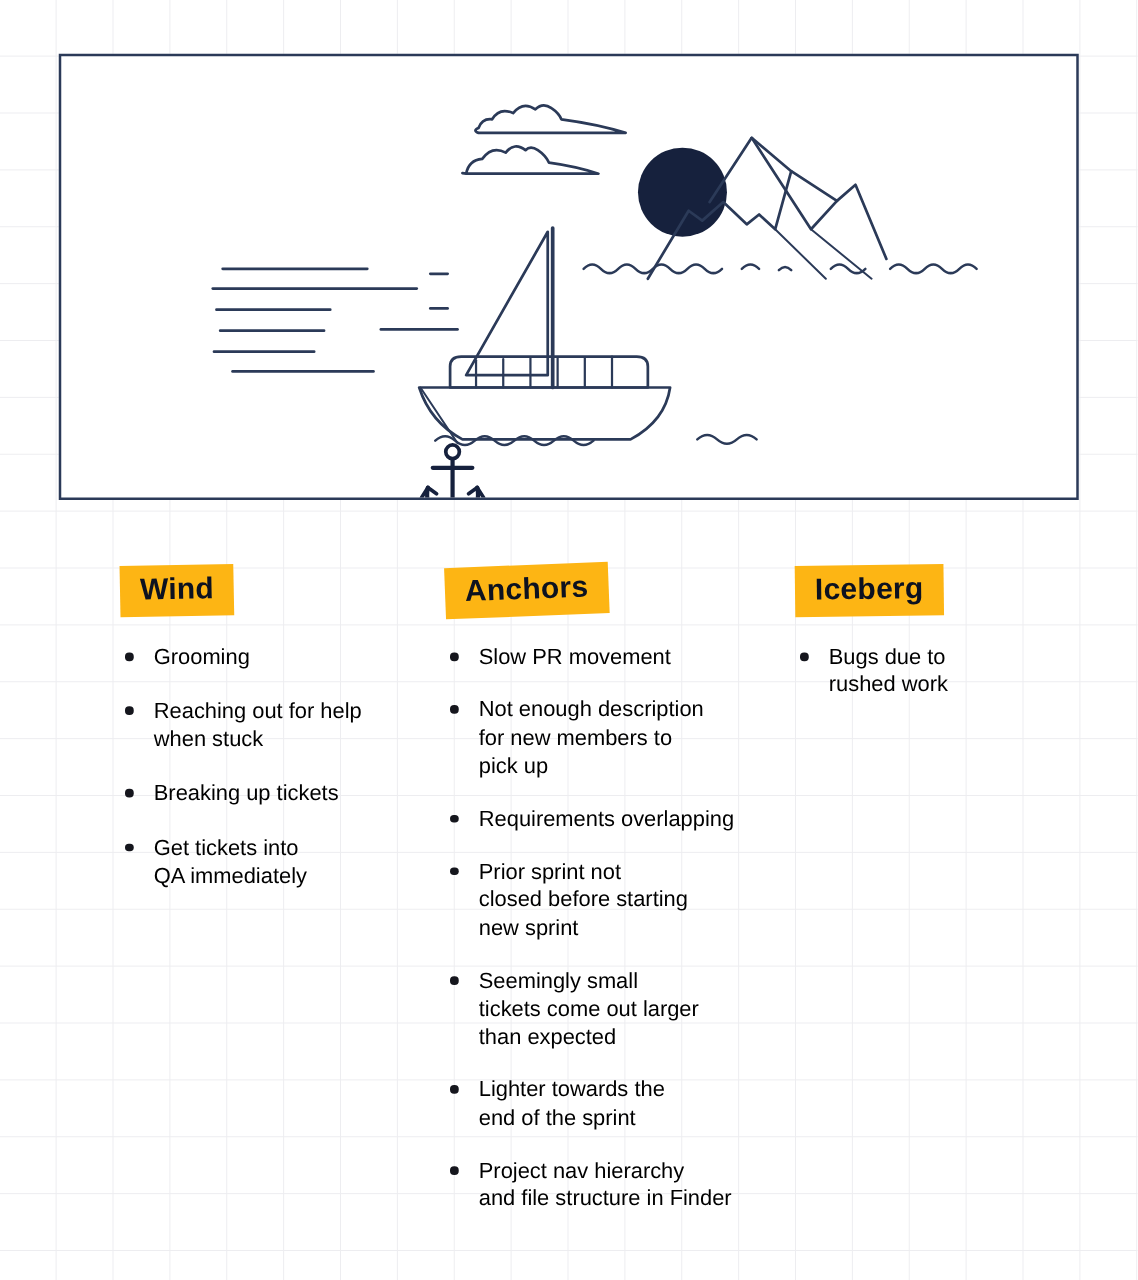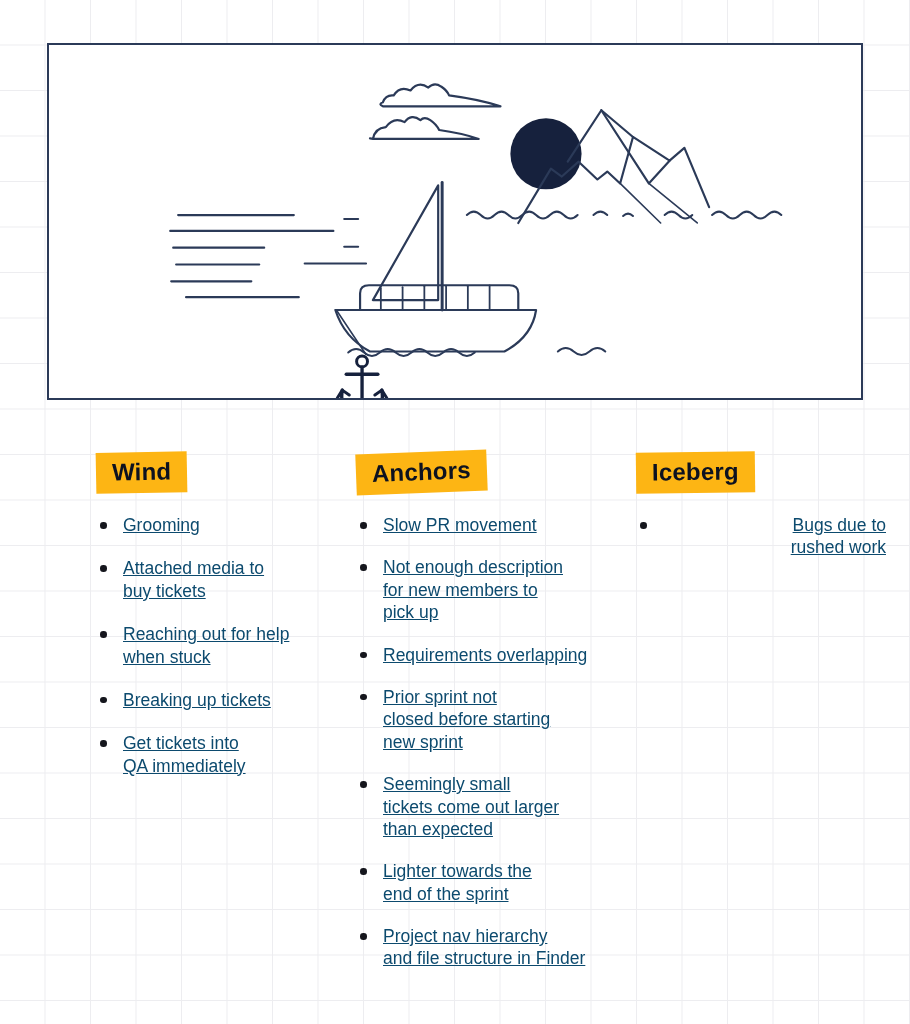--- a/index.html
+++ b/index.html
@@ -75,36 +75,35 @@
     list-style: none;
     margin: 0;
     padding: 0;
   }
   .bullet {
     position: relative;
     padding-left: 27px;
     margin-bottom: 20px;
     font-size: 17.5px;
     line-height: 1.28;
-    color: #0c4a6e;
-    text-decoration: underline;
+    color: #000000;
   }
   .bullet::before {
     content: "";
     position: absolute;
     left: 4px;
     top: 8px;
     width: 6.5px;
     height: 6.5px;
     border-radius: 50%;
     background: #15161d;
   }
   #column-wind .bullet   { margin-bottom: 21px; }
   #column-anchors .bullet{ margin-bottom: 20px; }
-  #column-iceberg .bullet{ margin-bottom: 20px; text-align: right; }
+  #column-iceberg .bullet{ margin-bottom: 20px; }
 
   .bullet-text { display: block; white-space: pre-line; }
 </style>
 </head>
 <body>
 
 <div id="illustration-frame">
   <svg id="illustration-svg" viewBox="0 0 816 357">
     <g fill="none" stroke="#2b3a58" stroke-width="2.2" stroke-linecap="round" stroke-linejoin="round">
 
@@ -186,24 +185,20 @@
 
   <div class="column" id="column-wind">
     <div class="col-header-wrap">
       <span class="col-header" id="header-wind">Wind</span>
     </div>
     <ul class="bullets">
       <li class="bullet">
           <span class="bullet-text">Grooming</span>
         </li>
       <li class="bullet">
-          <span class="bullet-text">Attached media to
-buy tickets</span>
-        </li>
-      <li class="bullet">
           <span class="bullet-text">Reaching out for help
 when stuck</span>
         </li>
       <li class="bullet">
           <span class="bullet-text">Breaking up tickets</span>
         </li>
       <li class="bullet">
           <span class="bullet-text">Get tickets into
 QA immediately</span>
         </li>

